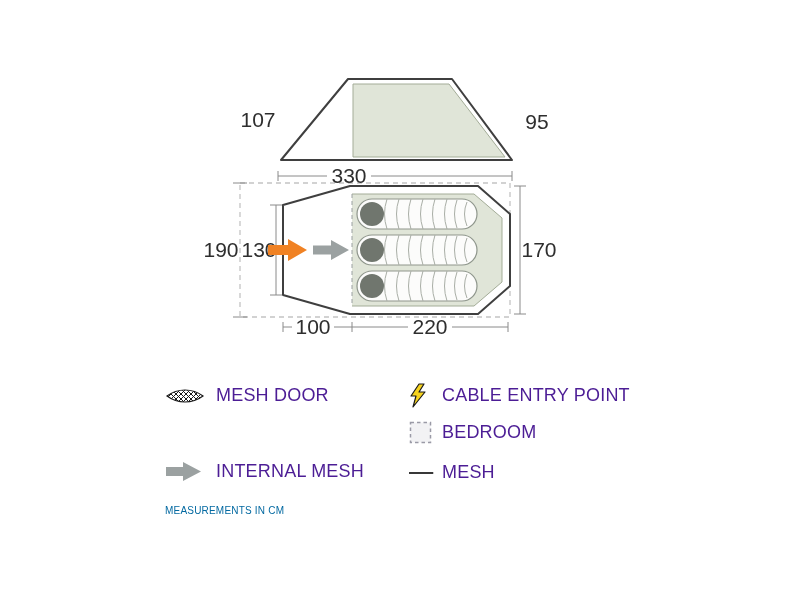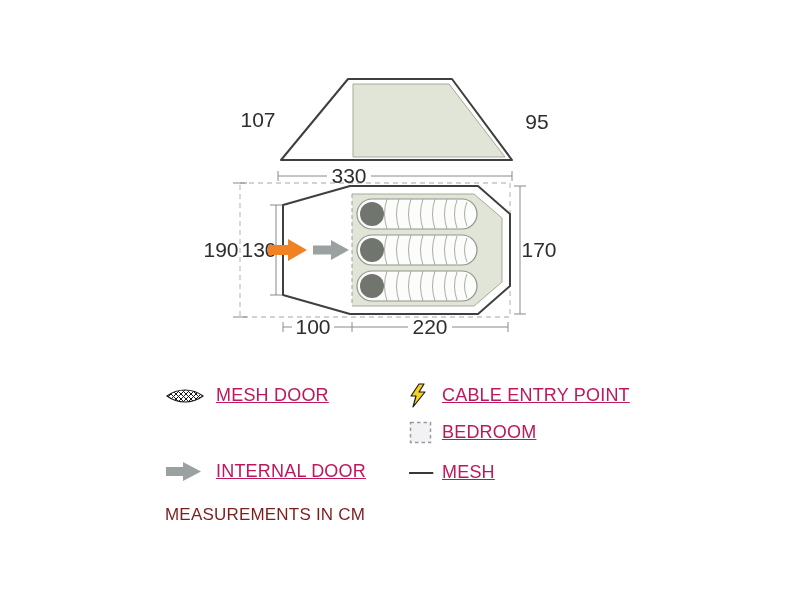--- a/index.html
+++ b/index.html
@@ -6,25 +6,25 @@
   .canvas{position:relative;width:800px;height:600px;background:#ffffff;
           font-family:"Liberation Sans",sans-serif;overflow:hidden;border-radius:15px;}
   svg text{font-family:"Liberation Sans",sans-serif;}
   .dim-text{font-size:21px;fill:#2e2e2e;text-anchor:middle;}
   .outline{fill:#ffffff;stroke:#3f3f3f;stroke-width:2;stroke-linejoin:round;}
   .outline-nofill{fill:none;stroke:#3f3f3f;stroke-width:2;stroke-linejoin:round;}
   .dimline{stroke:#8a8a8a;stroke-width:1;}
   .dashedline{stroke:#c4c4c4;stroke-width:1.3;fill:none;stroke-dasharray:5 4;}
   .bedroom-edge{stroke:#a3ac97;stroke-width:1;fill:none;}
   .bedroom-dash{stroke:#9aa0a0;stroke-width:1;stroke-dasharray:4 3;}
-  .legend-item{position:absolute;display:flex;align-items:center;color:#be185d;
-               font-size:18px;letter-spacing:0.2px;white-space:nowrap;text-decoration:underline;}
+  .legend-item{position:absolute;display:flex;align-items:center;color:#4c1d95;
+               font-size:18px;letter-spacing:0.2px;white-space:nowrap;}
   .icon-box-l{width:40px;margin-right:10px;display:flex;align-items:center;}
   .icon-box-r{width:26px;margin-right:7px;display:flex;align-items:center;}
-  .note{position:absolute;font-size:17px;color:#7f1d1d;letter-spacing:0.2px;}
+  .note{position:absolute;font-size:10px;color:#0369a1;letter-spacing:0.2px;}
 </style>
 </head>
 <body>
 
 <div class="canvas">
 
   <svg width="800" height="360" viewBox="0 0 800 360">
     <defs>
       <pattern id="xh" patternUnits="userSpaceOnUse" width="5" height="5">
         <path d="M0,5 L5,0 M0,0 L5,5" stroke="#1a1a1a" stroke-width="1" fill="none"></path>
@@ -131,21 +131,21 @@
     </span>
     <span>BEDROOM</span>
   </div>
 
   <div class="legend-item" style="left:166px;top:461px">
     <span class="icon-box-l">
       <svg width="36" height="19" viewBox="0 0 36 19">
         <path d="M0,5 L17,5 L17,0 L35,9.5 L17,19 L17,14 L0,14 Z" fill="#9ba1a1"></path>
       </svg>
     </span>
-    <span>INTERNAL DOOR</span>
+    <span>INTERNAL MESH</span>
   </div>
 
   <div class="legend-item" style="left:409px;top:462px">
     <span class="icon-box-r">
       <svg width="30" height="6" viewBox="0 0 30 6">
         <line x1="0" y1="3" x2="28" y2="3" stroke="#1a1a1a" stroke-width="2"></line>
       </svg>
     </span>
     <span>MESH</span>
   </div>

